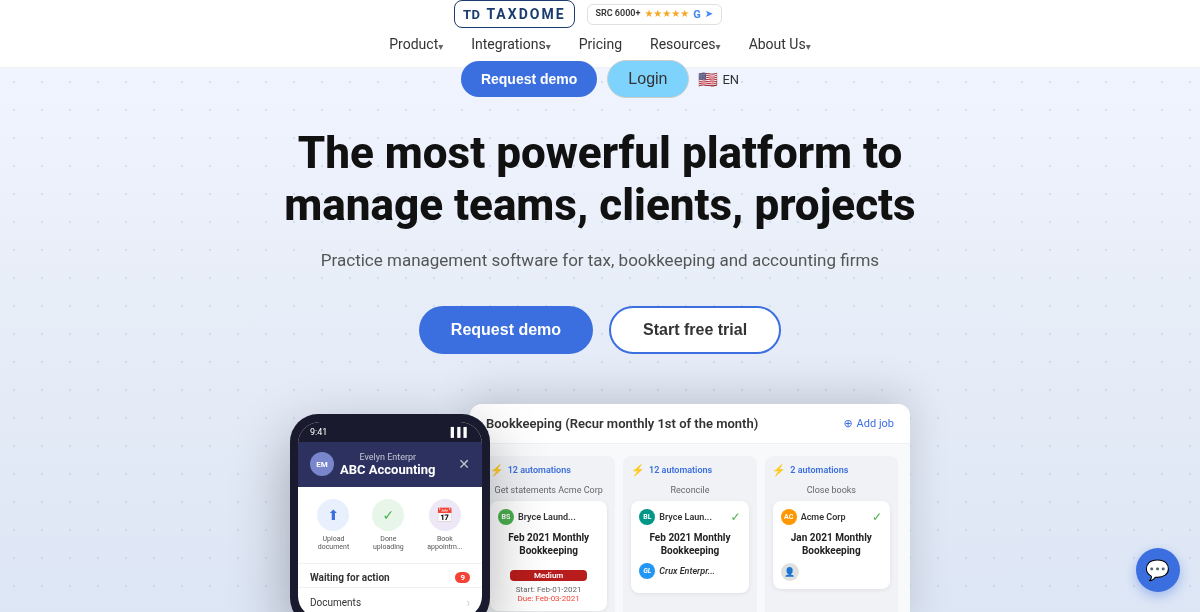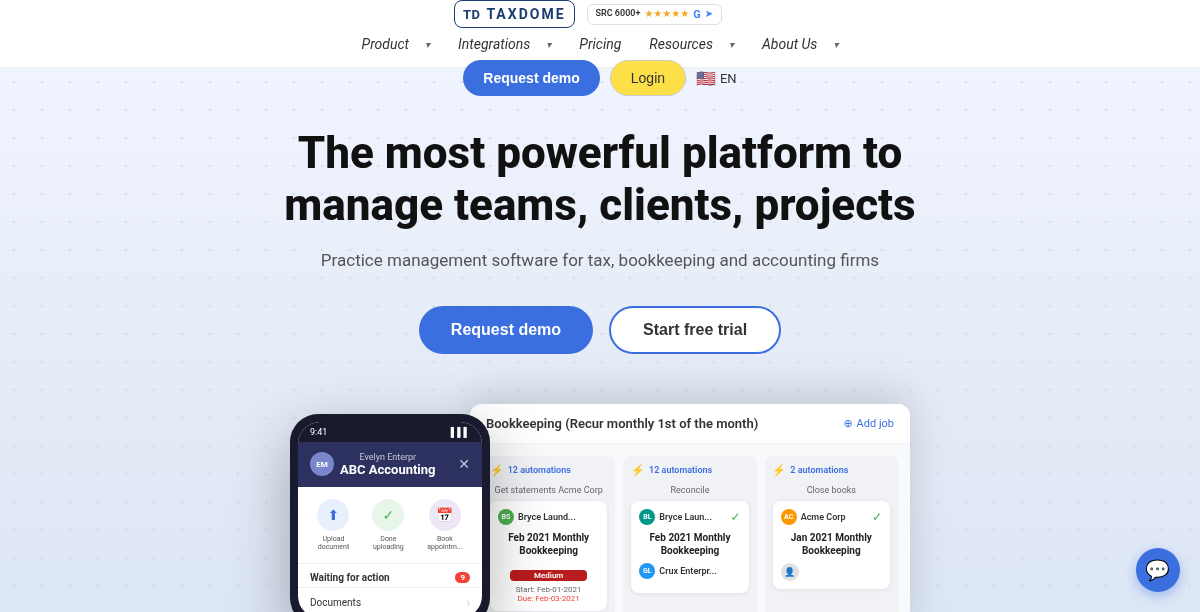--- a/index.html
+++ b/index.html
@@ -56,54 +56,53 @@
     .rating-stars { color: #f5a623; font-size: 10px; }
     .rating-g { color: #4285f4; font-weight: 700; font-size: 11px; }
     .nav {
       display: flex;
       align-items: center;
       gap: 4px;
       flex: 1;
     }
     .nav-item {
       display: flex;
-      align-items: center;
-      gap: 16px;
+      align-items: flex-end;
+      gap: 0;
       padding: 8px 12px;
       font-size: 14px;
       color: #333;
       cursor: pointer;
       border-radius: 6px;
       white-space: nowrap;
-      font-style: italic;
     }
     .nav-item .chevron { font-size: 10px; color: #666; }
     .header-actions {
       display: flex;
       align-items: center;
       gap: 10px;
     }
     .btn-demo {
       background: #3b6fe0;
       color: #fff;
       border: none;
       border-radius: 24px;
       padding: 10px 20px;
       font-size: 14px;
       font-weight: 600;
       cursor: pointer;
       white-space: nowrap;
     }
     .btn-login {
-      background: #fde047;
+      background: #7dd3fc;
       color: #333;
       border: 1.5px solid #ccc;
       border-radius: 24px;
       padding: 9px 20px;
-      font-size: 14px;
+      font-size: 16px;
       font-weight: 500;
       cursor: pointer;
     }
     .lang-selector {
       display: flex;
       align-items: center;
       gap: 4px;
       font-size: 13px;
       color: #333;
       cursor: pointer;
@@ -574,21 +573,21 @@
             <div class="col-stmt">Reconcile</div>
             <div class="kanban-card">
               <div class="kanban-card-header">
                 <div class="client-chip">
                   <span class="client-dot dot-teal">BL</span>
                   <span>Bryce Laun...</span>
                 </div>
                 <span class="check-icon">✓</span>
               </div>
               <div class="kanban-card-title">Feb 2021 Monthly Bookkeeping</div>
-              <div class="kanban-card-header" style="margin-top:4px;">
+              <div class="kanban-card-header" style="margin-top:4px;font-style:italic;">
                 <div class="client-chip">
                   <span class="client-dot dot-blue">GL</span>
                   <span>Crux Enterpr...</span>
                 </div>
               </div>
             </div>
           </div>
 
           <div class="kanban-col">
             <div class="kanban-col-header">

